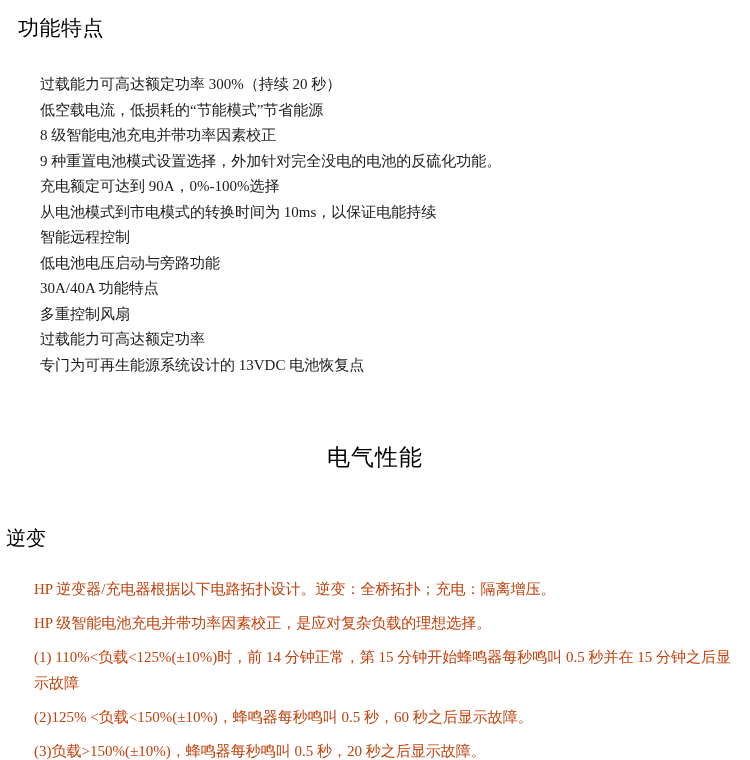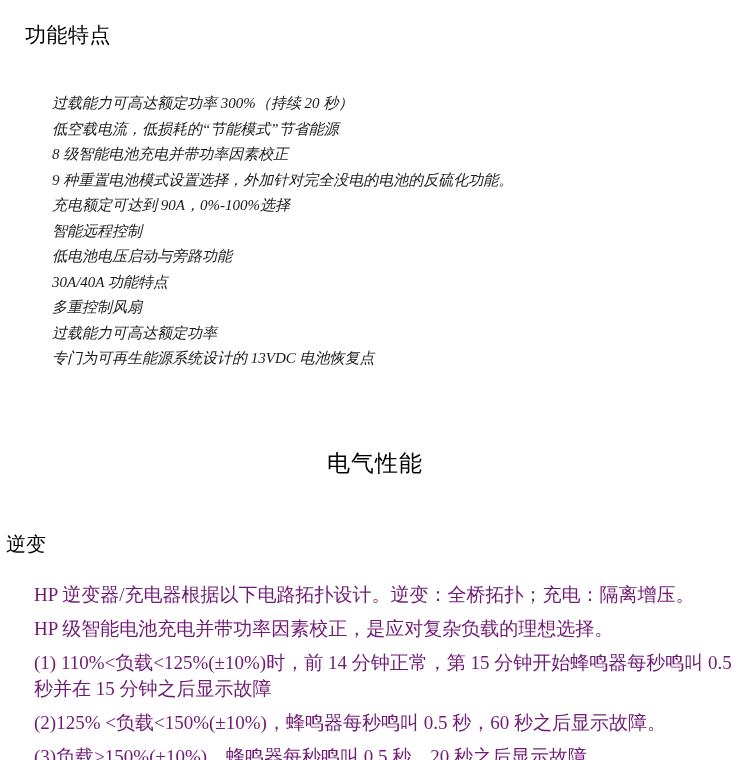--- a/index.html
+++ b/index.html
@@ -18,29 +18,28 @@
     position: relative;
     width: 750px;
     height: 760px;
     box-sizing: border-box;
   }
   .section-title {
     font-family: "Liberation Sans", "DejaVu Sans", sans-serif;
     font-size: 21px;
     font-weight: normal;
     color: #000;
-    margin: 11px;
+    margin: 4px;
     padding: 10px 0 0 14px;
     letter-spacing: 0.5px;
   }
   .feature-list {
-    margin: 16px;
+    margin: 4px;
     padding: 26px 0 0 36px;
     list-style: none;
-    font-style: italic;
   }
   .feature-list li {
     font-family: "Liberation Serif", "DejaVu Serif", serif;
     font-size: 15px;
     line-height: 25.5px;
     color: #1a1a1a;
     white-space: nowrap;
   }
   .center-heading {
     text-align: center;
@@ -57,42 +56,43 @@
     font-weight: normal;
     margin: 0;
     padding: 48px 0 0 6px;
   }
   .body-block {
     padding: 24px 0 0 34px;
   }
   .body-block p {
     margin: 0 0 8px 0;
     font-family: "Liberation Serif", "DejaVu Serif", serif;
-    font-size: 19px;
+    font-size: 15px;
     line-height: 26px;
-    color: #701a75;
+    color: #c2410c;
   }
   .wrap-para {
     white-space: normal;
     max-width: 700px;
   }
 </style>
 </head>
 <body>
 
 <div class="page">
 
   <h1 class="section-title">功能特点</h1>
 
   <ul class="feature-list">
     <li>过载能力可高达额定功率 300%（持续 20 秒）</li>
     <li>低空载电流，低损耗的“节能模式”节省能源</li>
     <li>8 级智能电池充电并带功率因素校正</li>
     <li>9 种重置电池模式设置选择，外加针对完全没电的电池的反硫化功能。</li>
     <li>充电额定可达到 90A，0%-100%选择</li>
+    <li>从电池模式到市电模式的转换时间为 10ms，以保证电能持续</li>
     <li>智能远程控制</li>
     <li>低电池电压启动与旁路功能</li>
     <li>30A/40A 功能特点</li>
     <li>多重控制风扇</li>
     <li>过载能力可高达额定功率</li>
     <li>专门为可再生能源系统设计的 13VDC 电池恢复点</li>
   </ul>
 
   <h2 class="center-heading">电气性能</h2>
 

